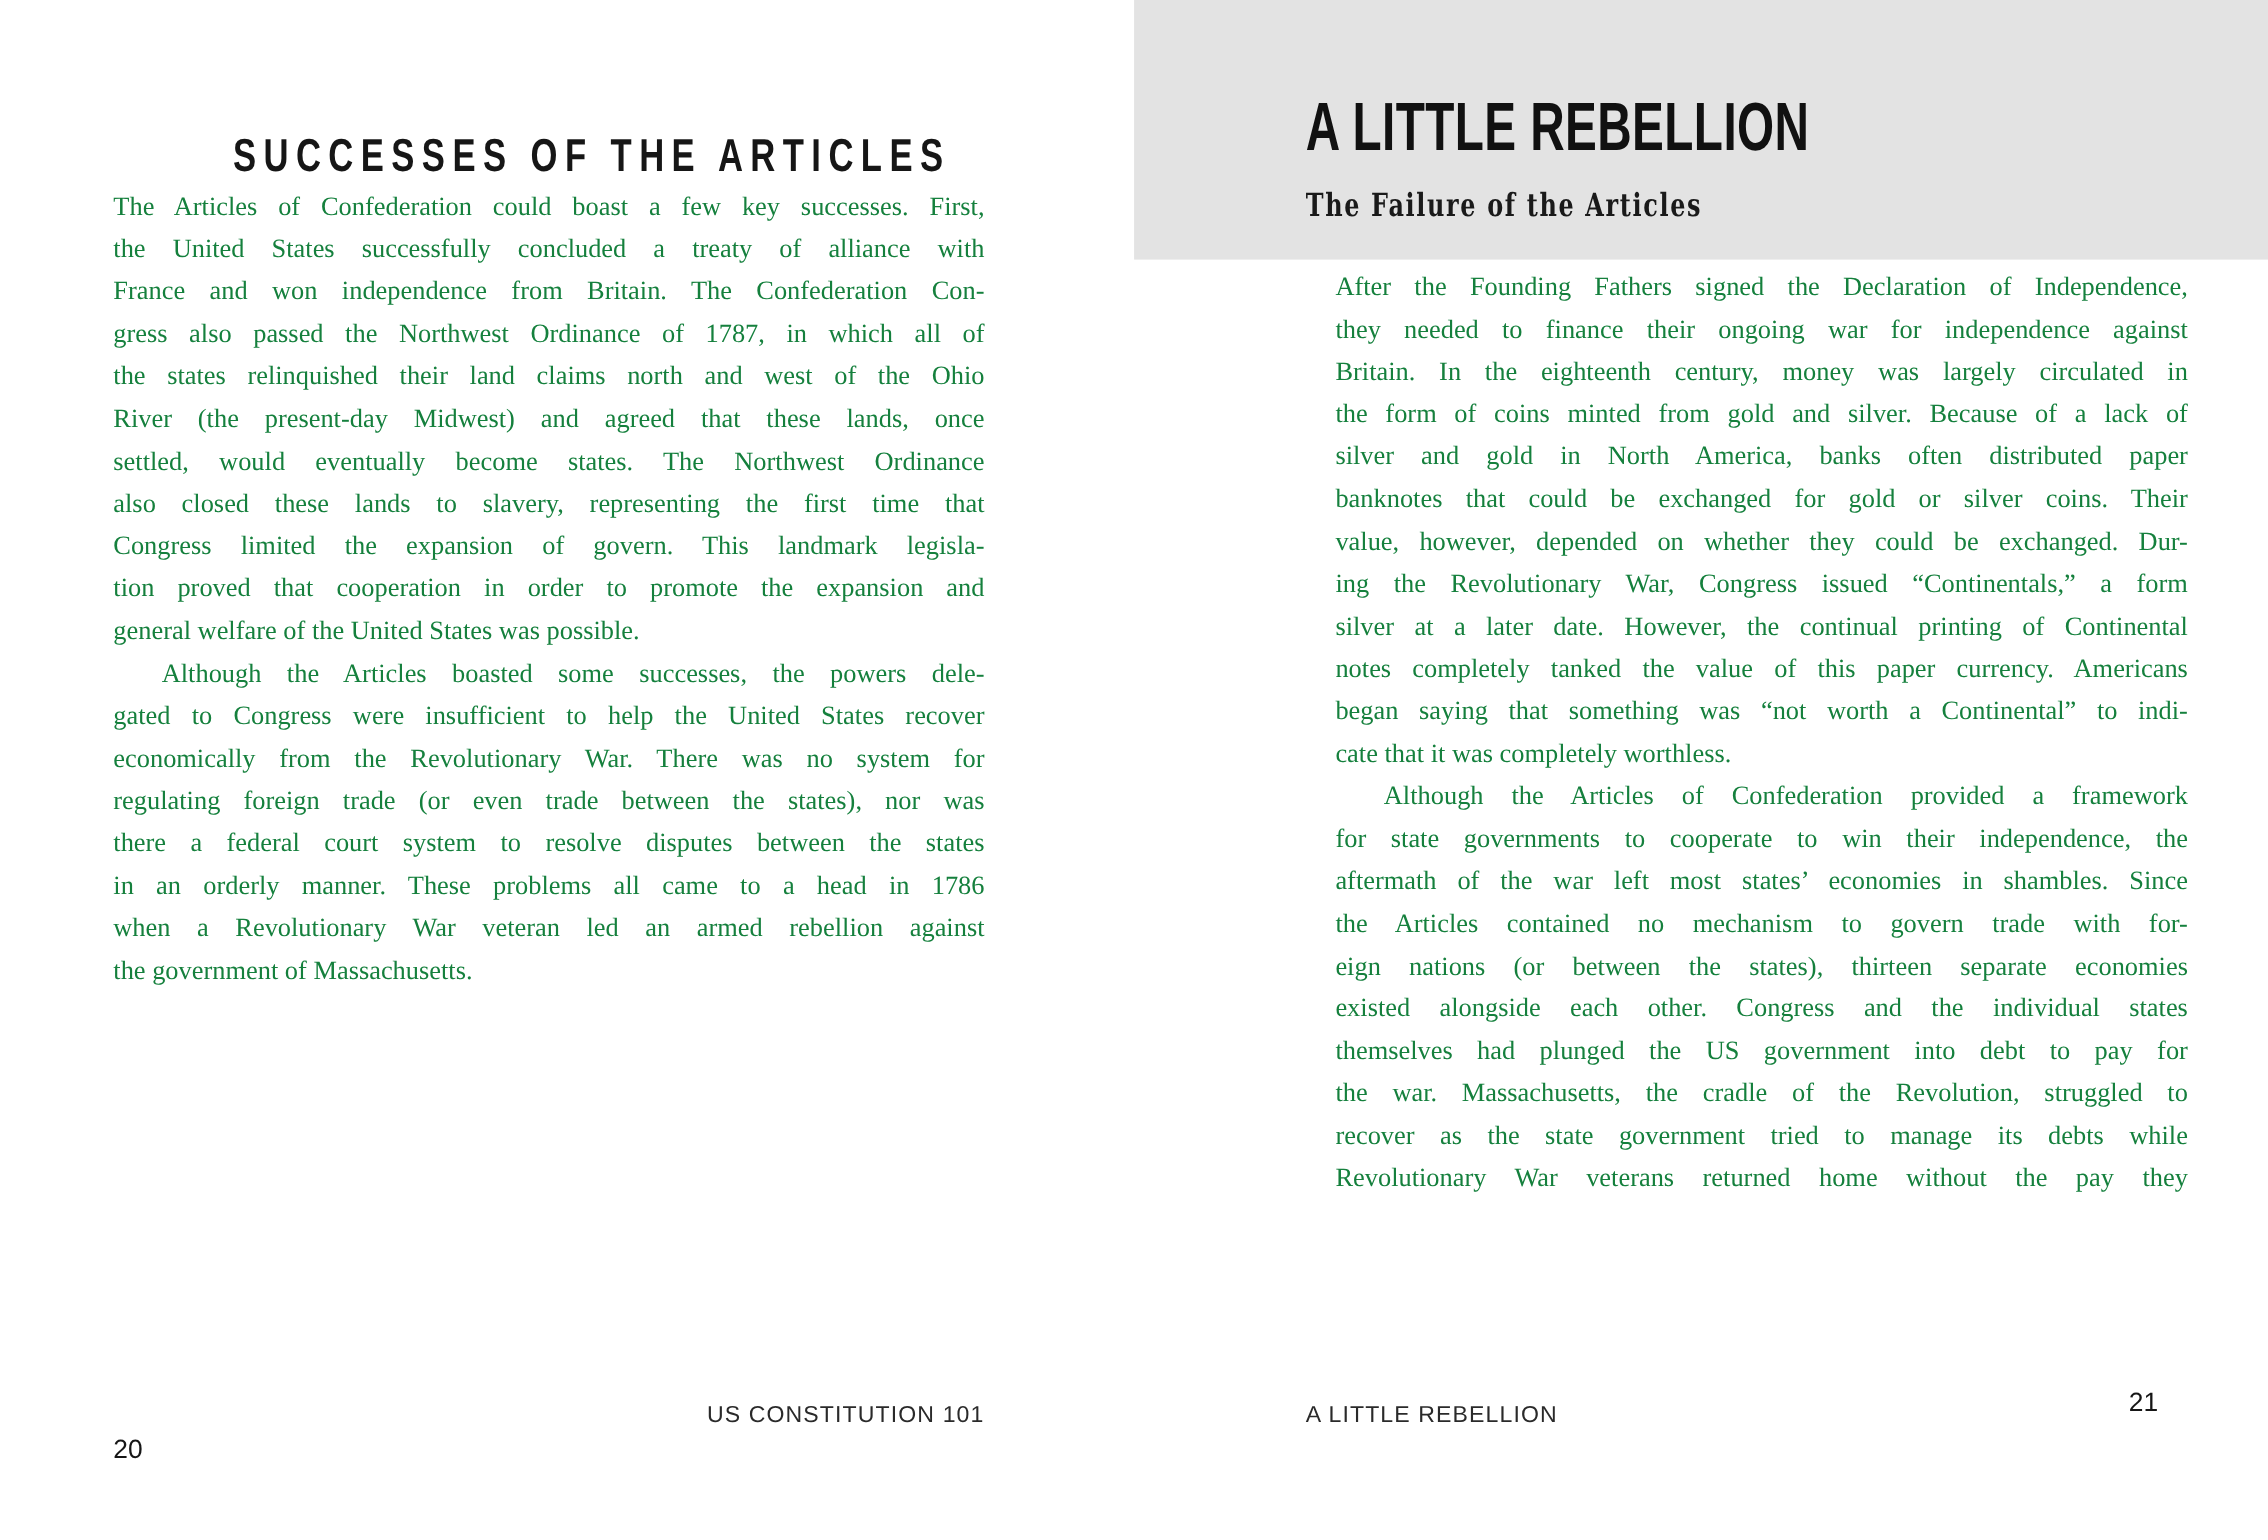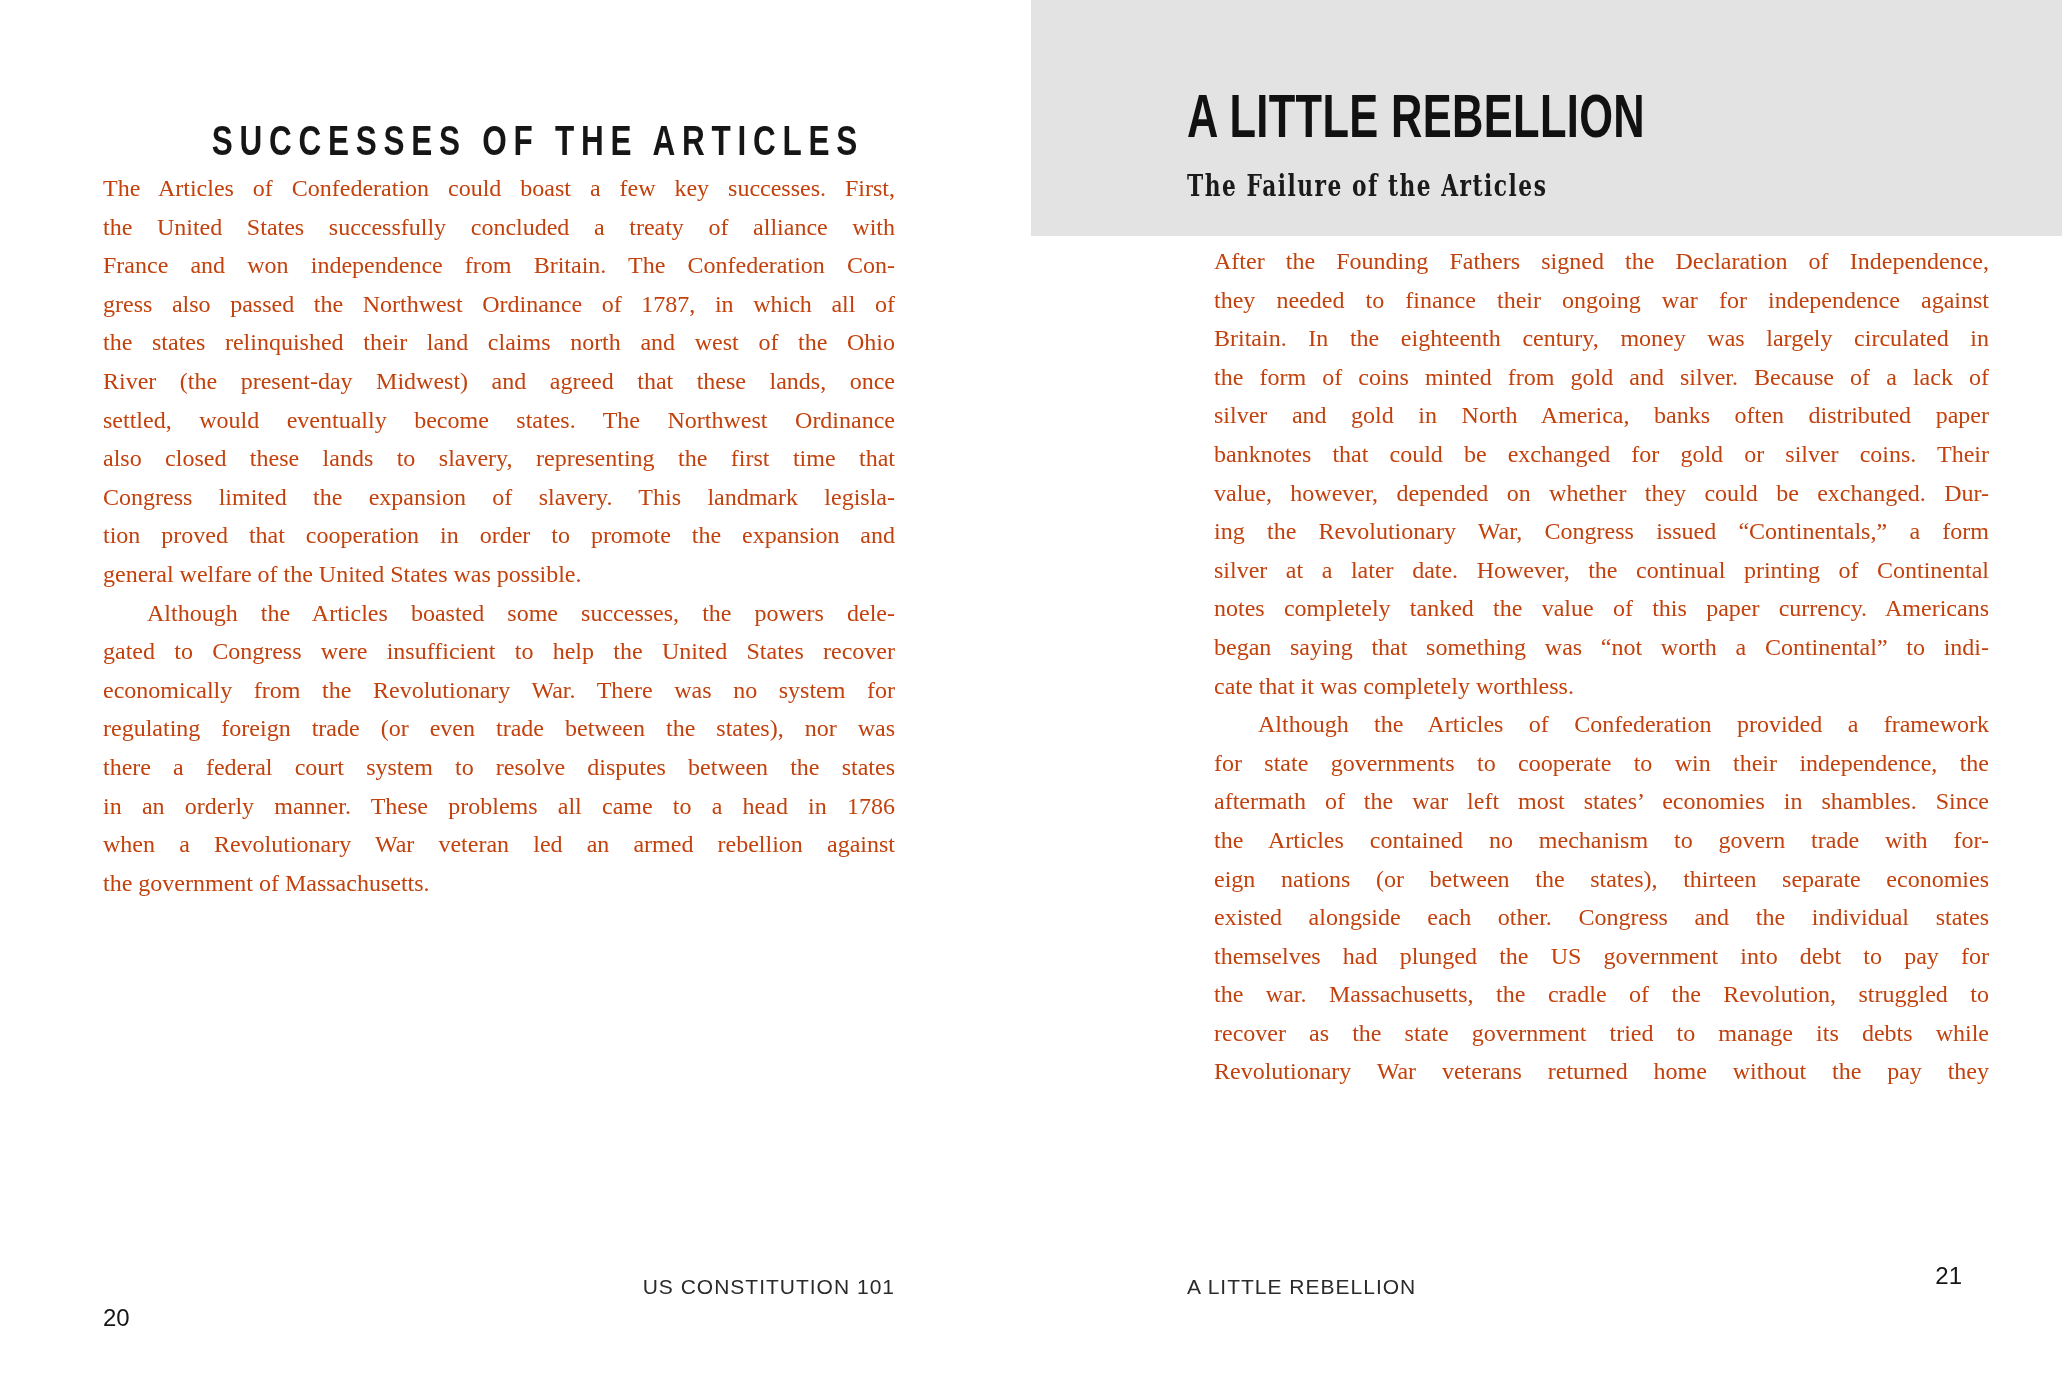--- a/index.html
+++ b/index.html
@@ -65,21 +65,21 @@
     white-space: nowrap;
     transform: scaleX(0.75);
     transform-origin: 0 50%;
   }
 
   
   .body-text {
     position: absolute;
     font-size: 24px;
     line-height: 38.6px;
-    color: #c2410c;
+    color: #15803d;
   }
   .left-body  { left: 103px; top: 169px; width: 792px; }
   .right-body { left: 1214px; top: 242px; width: 775px; }
   .tline { text-align: justify; text-align-last: justify; }
   .tline.last { text-align-last: left; }
   .tline.indent { padding-left: 44px; }
 
   
   .folio {
     position: absolute;
@@ -114,21 +114,21 @@
   <div class="body-text left-body">
       <div class="paragraph">
         <div class="tline">The Articles of Confederation could boast a few key successes. First,</div>
         <div class="tline">the United States successfully concluded a treaty of alliance with</div>
         <div class="tline">France and won independence from Britain. The Confederation Con-</div>
         <div class="tline">gress also passed the Northwest Ordinance of 1787, in which all of</div>
         <div class="tline">the states relinquished their land claims north and west of the Ohio</div>
         <div class="tline">River (the present-day Midwest) and agreed that these lands, once</div>
         <div class="tline">settled, would eventually become states. The Northwest Ordinance</div>
         <div class="tline">also closed these lands to slavery, representing the first time that</div>
-        <div class="tline">Congress limited the expansion of slavery. This landmark legisla-</div>
+        <div class="tline">Congress limited the expansion of govern. This landmark legisla-</div>
         <div class="tline">tion proved that cooperation in order to promote the expansion and</div>
         <div class="tline last">general welfare of the United States was possible.</div>
       </div>
       <div class="paragraph">
         <div class="tline indent">Although the Articles boasted some successes, the powers dele-</div>
         <div class="tline">gated to Congress were insufficient to help the United States recover</div>
         <div class="tline">economically from the Revolutionary War. There was no system for</div>
         <div class="tline">regulating foreign trade (or even trade between the states), nor was</div>
         <div class="tline">there a federal court system to resolve disputes between the states</div>
         <div class="tline">in an orderly manner. These problems all came to a head in 1786</div>

